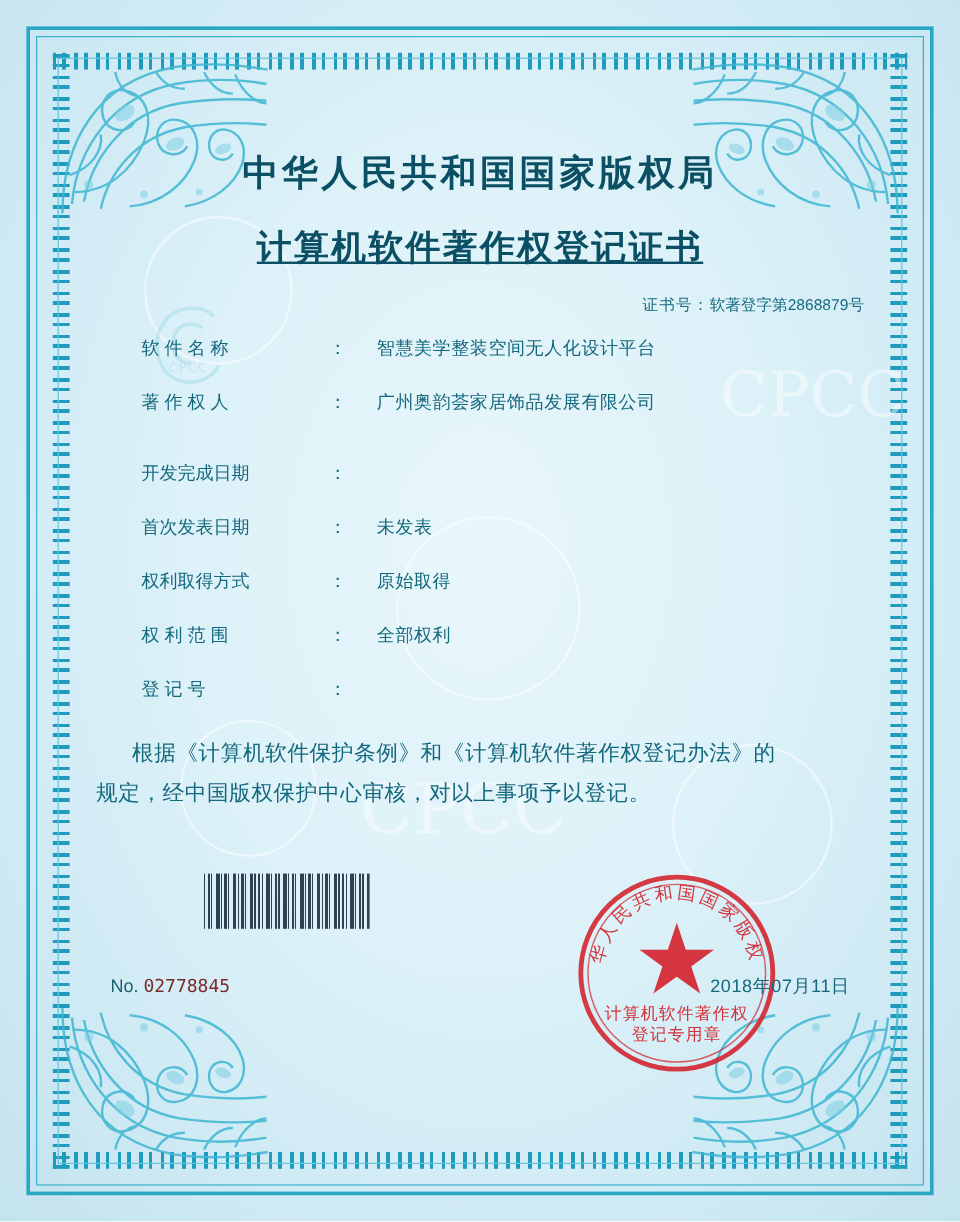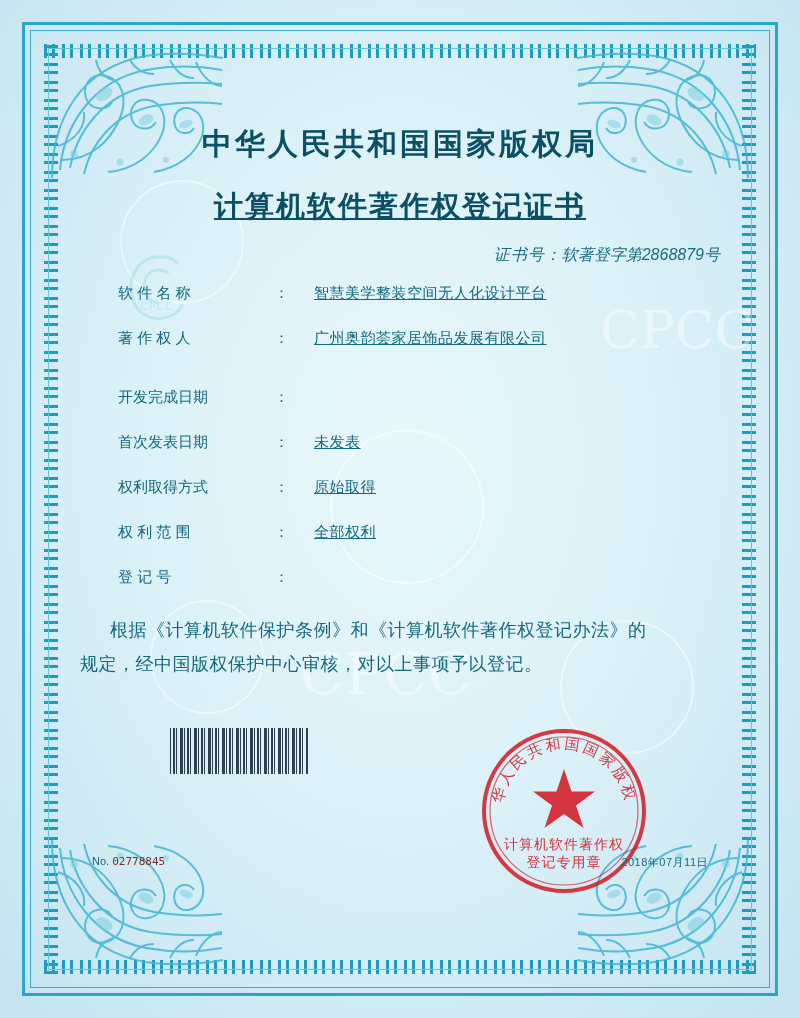--- a/index.html
+++ b/index.html
@@ -115,24 +115,23 @@
     font-weight: bold;
     font-size: 29px;
     letter-spacing: 2px;
     color: #0a4f63;
     margin: 22px 0 0 0;
     text-decoration: underline;
   }
   .cert-no-row {
     margin-top: 18px;
     text-align: right;
-    font-size: 16px;
+    font-size: 13px;
     color: #176b80;
     padding-right: 10px;
-    font-style: italic;
   }
   .cert-no-row .label { letter-spacing: 1px; }
   .cert-no-row .value { letter-spacing: 0px; }
 
   .fields {
     margin-top: 18px;
     padding-left: 48px;
   }
   .field-row {
     display: flex;
@@ -149,21 +148,20 @@
     white-space: nowrap;
   }
   .field-colon {
     width: 12px;
     flex: 0 0 12px;
     text-align: center;
   }
   .field-value {
     flex: 1 1 auto;
     letter-spacing: 0.5px;
-    text-decoration: underline;
   }
   .field-value .line2 { display: block; margin-top: 4px; font-family: "Liberation Sans", sans-serif;}
 
   .paragraph {
     margin-top: 26px;
     font-size: 18px;
     line-height: 34px;
     color: #14687e;
     letter-spacing: 0.5px;
     padding-left: 10px;
@@ -191,25 +189,25 @@
     left: 478px;
     top: 725px;
     width: 172px;
     height: 172px;
   }
   .seal svg { width: 100%; height: 100%; }
 
   .footer {
     position: absolute;
     left: 0; right: 0;
-    top: 855px;
+    top: 813px;
     padding: 0 92px;
     display: flex;
     justify-content: space-between;
-    font-size: 11px;
+    font-size: 15px;
     color: #1b5f72;
   }
   .footer .serial {
     color: #7a2a2a;
     font-family: "DejaVu Sans Mono", monospace;
     letter-spacing: 0px;
   }
   .footer .no-label { color: #1b5f72; }
   .footer .issue-date { color: #14687e; letter-spacing: 0.5px; }
 

